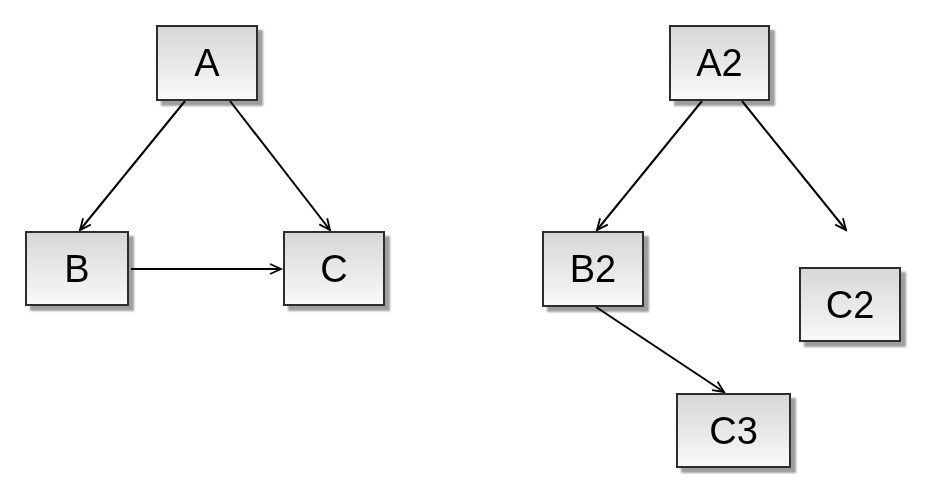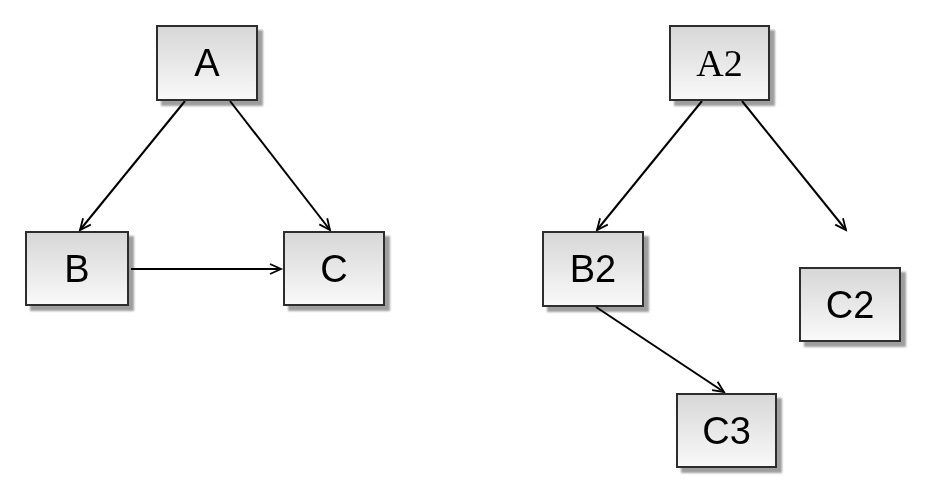--- a/index.html
+++ b/index.html
@@ -58,25 +58,25 @@
     </svg>
     <div class="node" style="left: 156px; top: 25px; width: 102px; height: 76px;">
       <span class="node-label">A</span>
     </div>
     <div class="node" style="left: 25px; top: 231px; width: 104px; height: 75px;">
       <span class="node-label">B</span>
     </div>
     <div class="node" style="left: 283px; top: 231px; width: 102px; height: 75px;">
       <span class="node-label">C</span>
     </div>
-    <div class="node" style="left: 669px; top: 25px; width: 101px; height: 76px; font-family: Liberation Serif, serif;">
+    <div class="node" style="left: 669px; top: 25px; width: 101px; height: 76px;">
       <span class="node-label">A2</span>
     </div>
     <div class="node" style="left: 542px; top: 231px; width: 102px; height: 76px; justify-content: center;">
       <span class="node-label">B2</span>
     </div>
     <div class="node" style="left: 799px; top: 231px; width: 102px; height: 75px; margin-top: 36px;">
       <span class="node-label">C2</span>
     </div>
-    <div class="node" style="left: 676px; top: 393px; width: 101px; height: 75px;">
+    <div class="node" style="left: 676px; top: 393px; width: 115px; height: 75px;">
       <span class="node-label">C3</span>
     </div>
   </div>
 
 </body></html>

